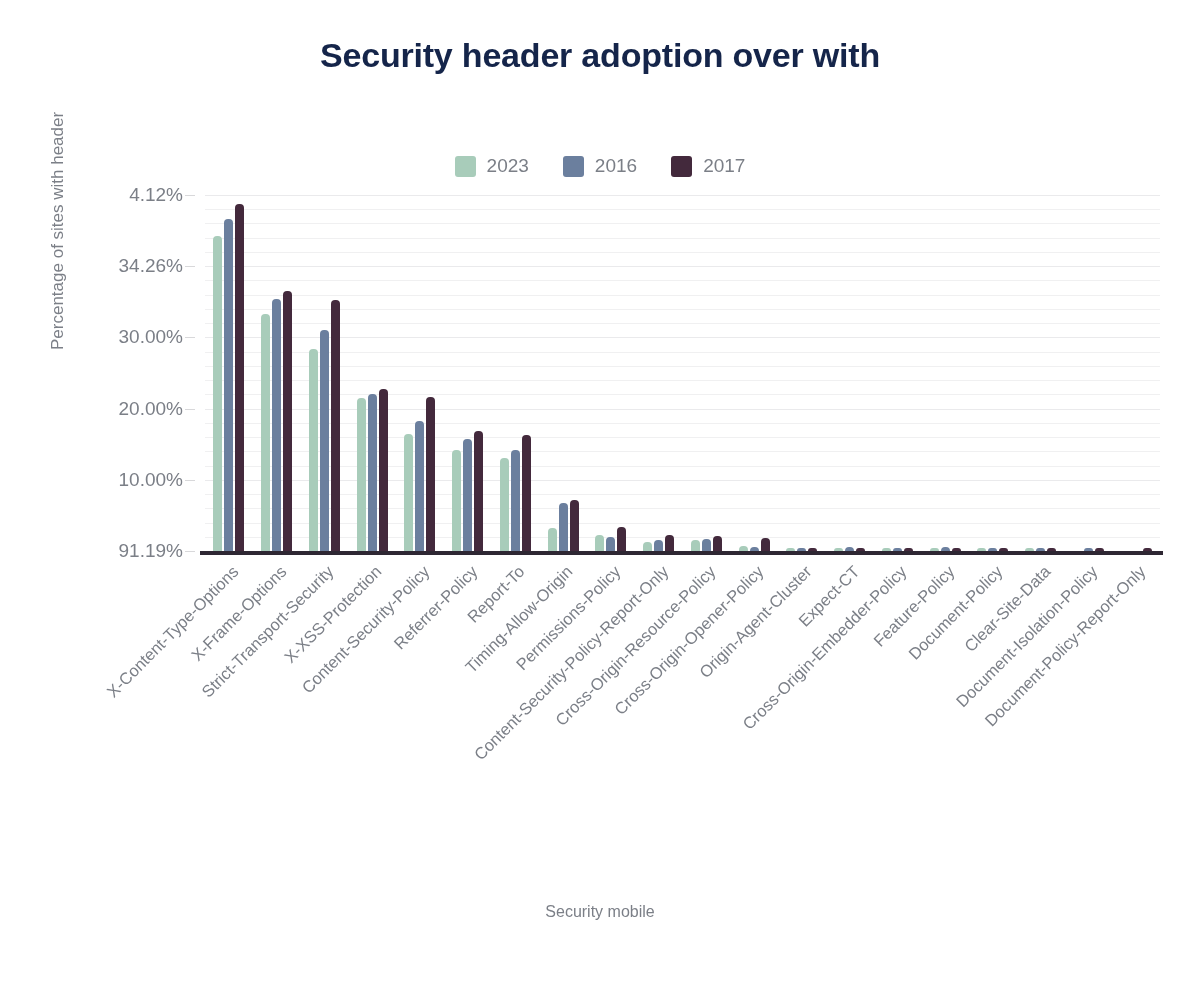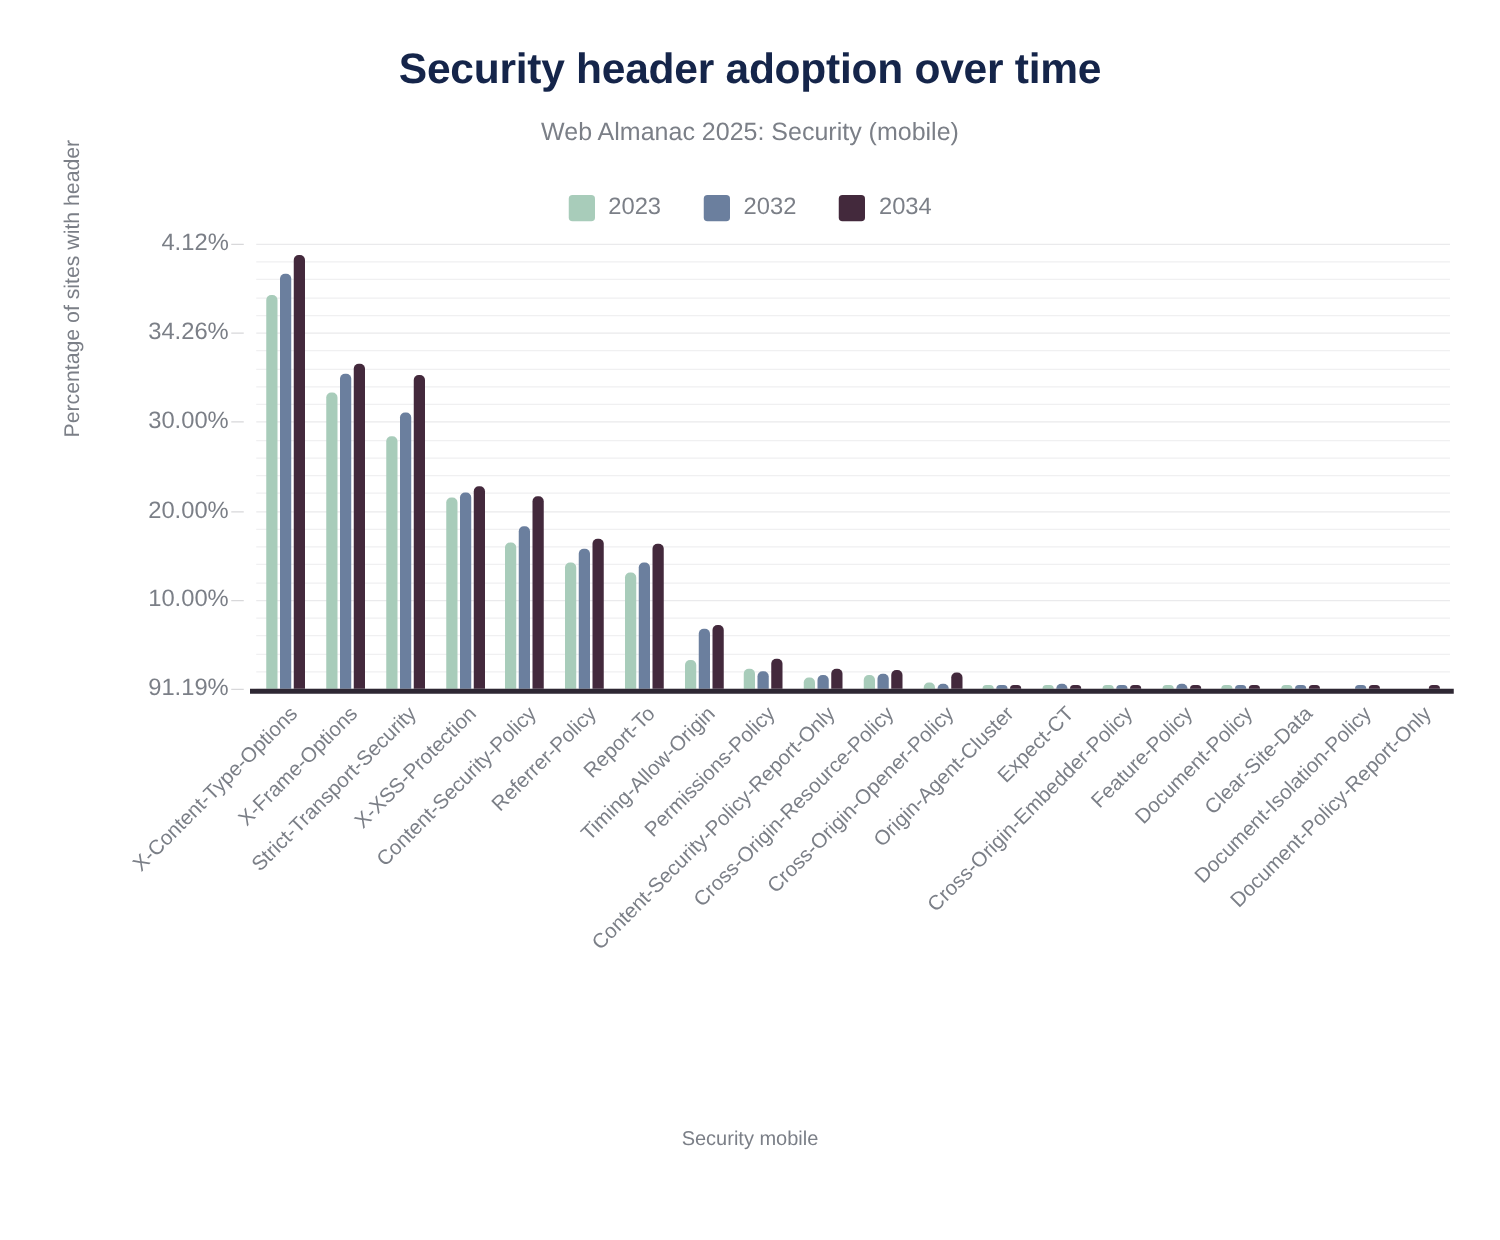--- a/index.html
+++ b/index.html
@@ -105,36 +105,35 @@
     transform-origin:right top;
     transform:rotate(-45deg);
     text-align:right;
   }
 </style>
 </head>
 <body>
 
 <div id="figure">
 
-  <div class="title">Security header adoption over time</div>
-
-  <div class="subtitle">Web Almanac 2025: Security (mobile)</div>
+  <div class="title">Security header adoption over with</div>
+
 
   <div class="legend" id="legend">
       <div class="legend-item">
         <span class="legend-swatch" style="background: rgb(168, 204, 186);"></span>
         <span class="legend-label">2023</span>
       </div>
       <div class="legend-item">
         <span class="legend-swatch" style="background: rgb(107, 127, 158);"></span>
-        <span class="legend-label">2032</span>
+        <span class="legend-label">2016</span>
       </div>
       <div class="legend-item">
         <span class="legend-swatch" style="background: rgb(67, 41, 60);"></span>
-        <span class="legend-label">2034</span>
+        <span class="legend-label">2017</span>
       </div>
     </div>
 
   <div class="ylabel">Percentage of sites with header</div>
 
   <div id="yticks">
       <div class="t" style="top: 356px;">91.19%</div>
       <div class="tickmark" style="top: 356px;"></div>
       <div class="t" style="top: 284.8px;">10.00%</div>
       <div class="tickmark" style="top: 284.8px;"></div>

